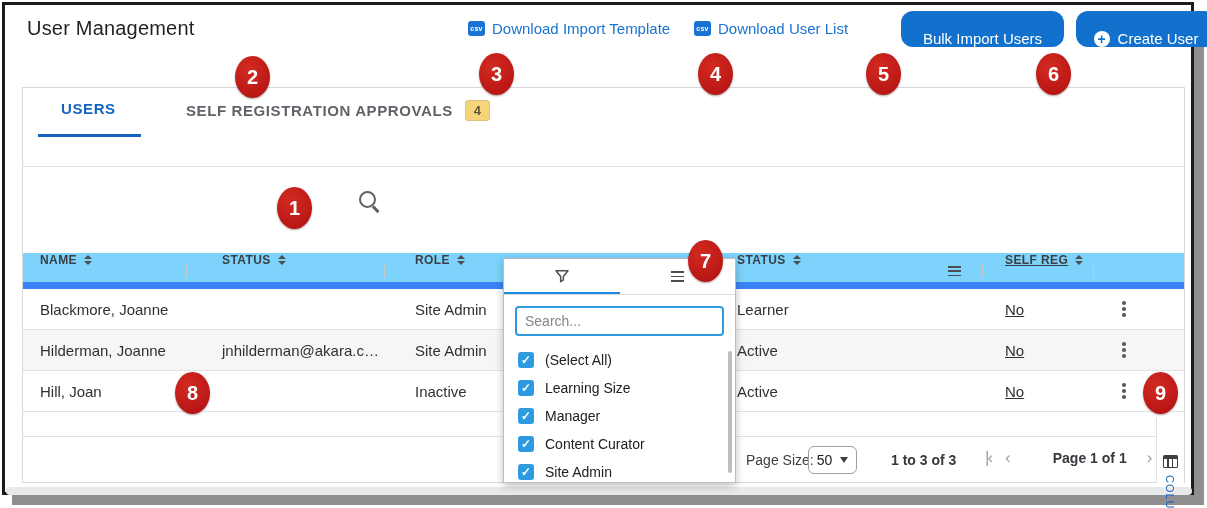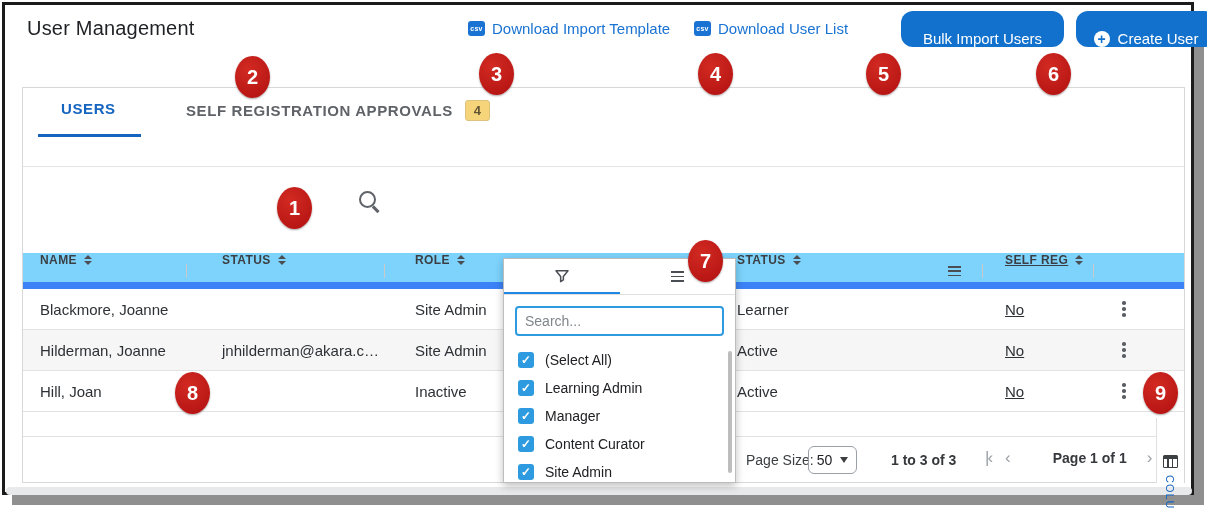--- a/index.html
+++ b/index.html
@@ -287,21 +287,21 @@
       </div>
     </div>
     <input class="popup-search" type="text" placeholder="Search..." style="">
     <div class="popup-list">
       <div class="popup-item">
         <span class="chk">✓</span>
         <span class="lbl">(Select All)</span>
       </div>
       <div class="popup-item">
         <span class="chk">✓</span>
-        <span class="lbl">Learning Admin</span>
+        <span class="lbl">Learning Size</span>
       </div>
       <div class="popup-item">
         <span class="chk">✓</span>
         <span class="lbl">Manager</span>
       </div>
       <div class="popup-item">
         <span class="chk">✓</span>
         <span class="lbl">Content Curator</span>
       </div>
       <div class="popup-item">

